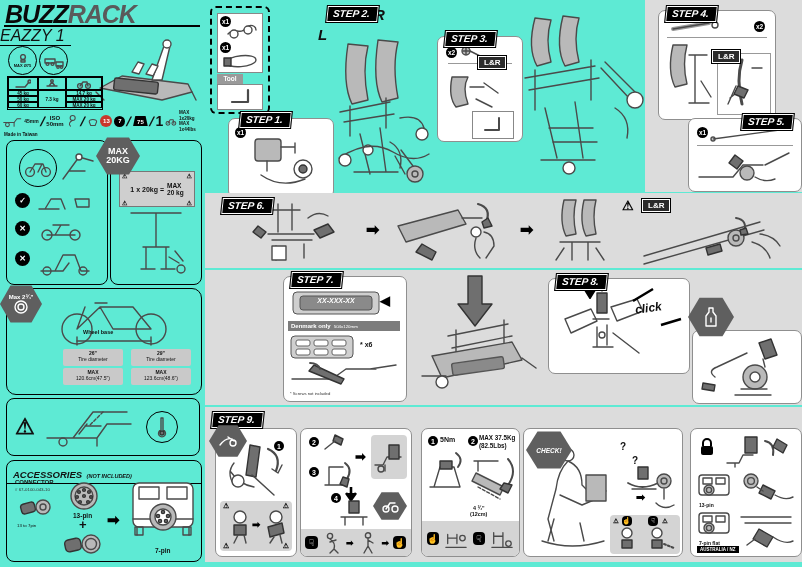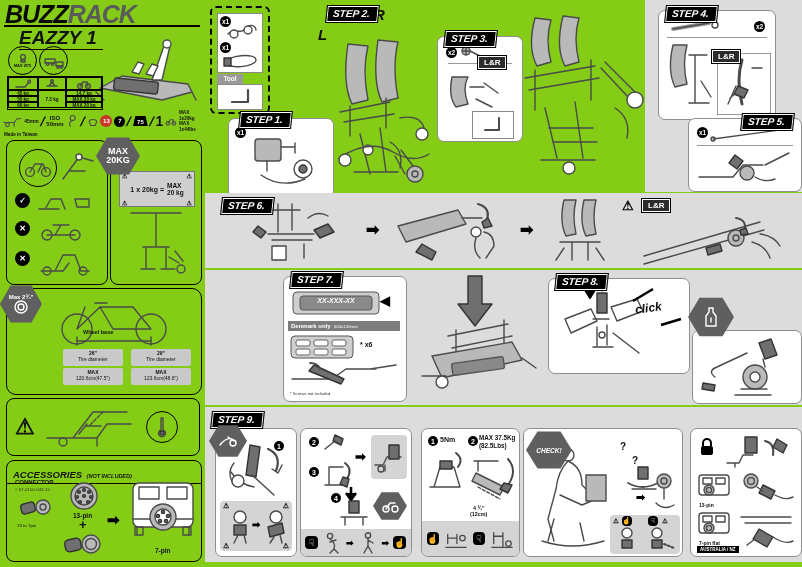--- a/index.html
+++ b/index.html
@@ -1,16 +1,16 @@
 <!DOCTYPE html>
 <html><head>
 <meta charset="utf-8">
 <style>
   html,body{margin:0;padding:0;background:#fff;}
-  .page{position:relative;width:802px;height:567px;background:#84cc16;overflow:hidden;
+  .page{position:relative;width:802px;height:567px;background:#5eead4;overflow:hidden;
         font-family:"Liberation Sans",sans-serif;color:#111;}
   .abs{position:absolute;}
   .band{position:absolute;left:205px;width:597px;background:#dcdcdc;}
   .panel{position:absolute;background:#fff;border:1.3px solid #8f8f8f;border-radius:7px;}
   .tag{position:absolute;background:#000;color:#fff;font-style:italic;font-weight:bold;
        font-size:10px;line-height:13px;padding:0 7px 1px 5px;transform:skewX(-6deg);
        border:1px solid #fff;outline:1.5px solid #000;white-space:nowrap;z-index:6;}
   .lr{position:absolute;background:#2b2b2b;color:#fff;font-weight:bold;font-size:8px;
       line-height:11px;padding:0 5px;border:1px solid #fff;outline:1px solid #000;z-index:6;}
   .hex{position:absolute;clip-path:polygon(25% 4%,75% 4%,100% 50%,75% 96%,25% 96%,0 50%);
@@ -35,21 +35,21 @@
 </style>
 </head>
 <body>
 
 <div class="page">
 
   <div class="abs" style="left:5px;top:2px;font-size:25px;font-weight:900;font-style:italic;letter-spacing:-1px;line-height:25px;">
     <span style="color:#0a0a0a;">BUZZ</span><span style="color:#5a5a5a;">RACK</span>
   </div>
   <div class="abs" style="left:4px;top:25px;width:196px;border-top:2px solid #000;"></div>
-  <div class="abs" style="left:19px;top:27px;font-size:19px;font-weight:700;font-style:italic;border-bottom:1.5px solid #000;padding-right:6px;">EAZZY 1</div>
+  <div class="abs" style="left:0;top:27px;font-size:16px;font-weight:400;font-style:italic;border-bottom:1.5px solid #000;padding-right:6px;">EAZZY 1</div>
 
   <div class="abs" style="left:8px;top:46px;width:27px;height:27px;border:1.6px solid #000;border-radius:50%;
               display:flex;flex-direction:column;align-items:center;justify-content:center;">
     <svg width="12" height="9" viewBox="0 0 12 9" class="sketch">
         <circle cx="6" cy="3" r="2.4"></circle>
         <path d="M4 6h4v2H4z"></path>
       </svg>
     <span style="font-size:4px;font-weight:bold;">MAX Ø75</span>
   </div>
   <div class="abs" style="left:39px;top:46px;width:27px;height:27px;border:1.6px solid #000;border-radius:50%;display:flex;align-items:center;justify-content:center;">

